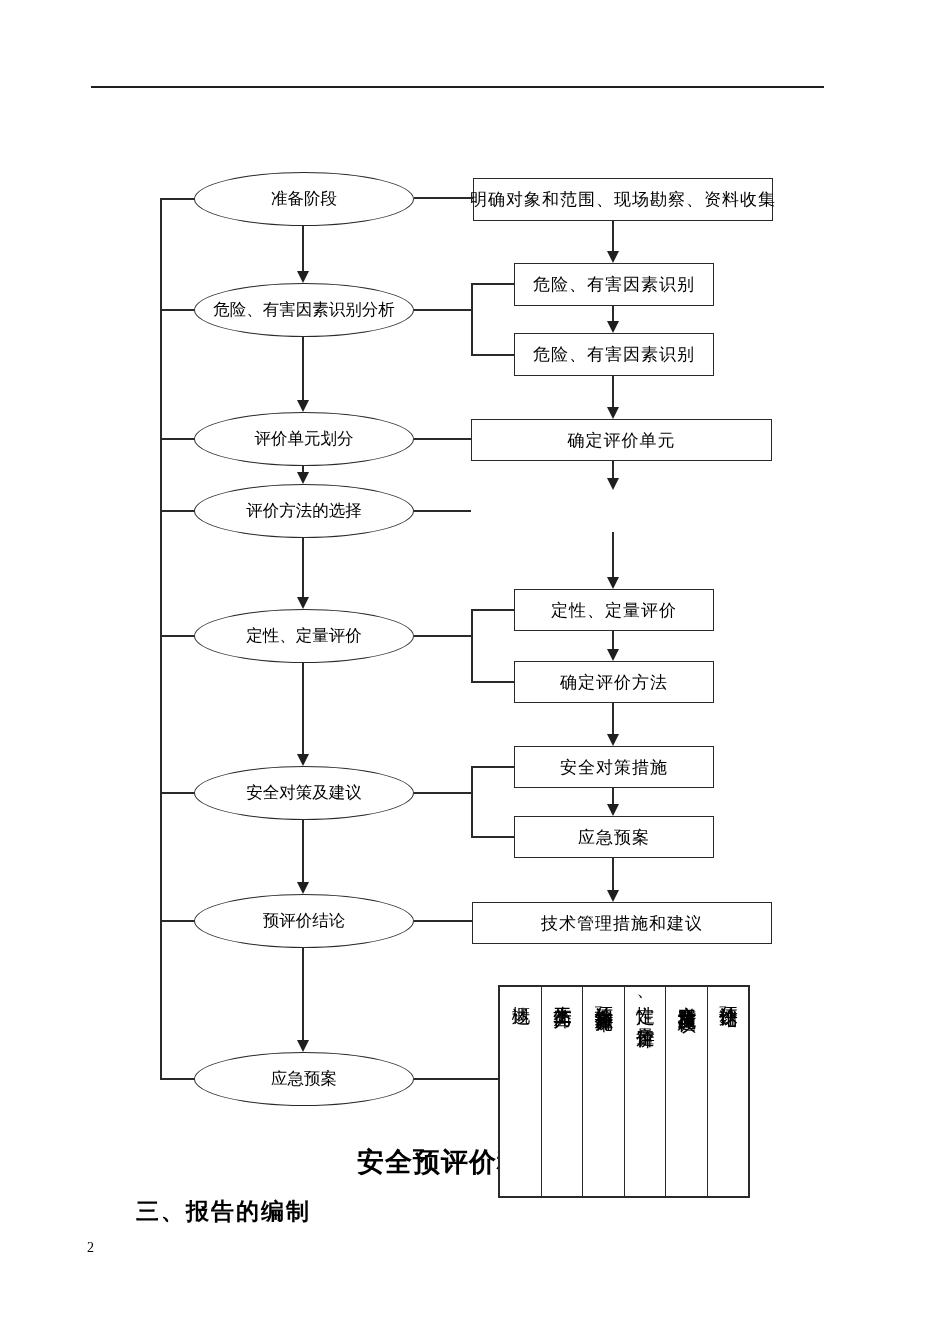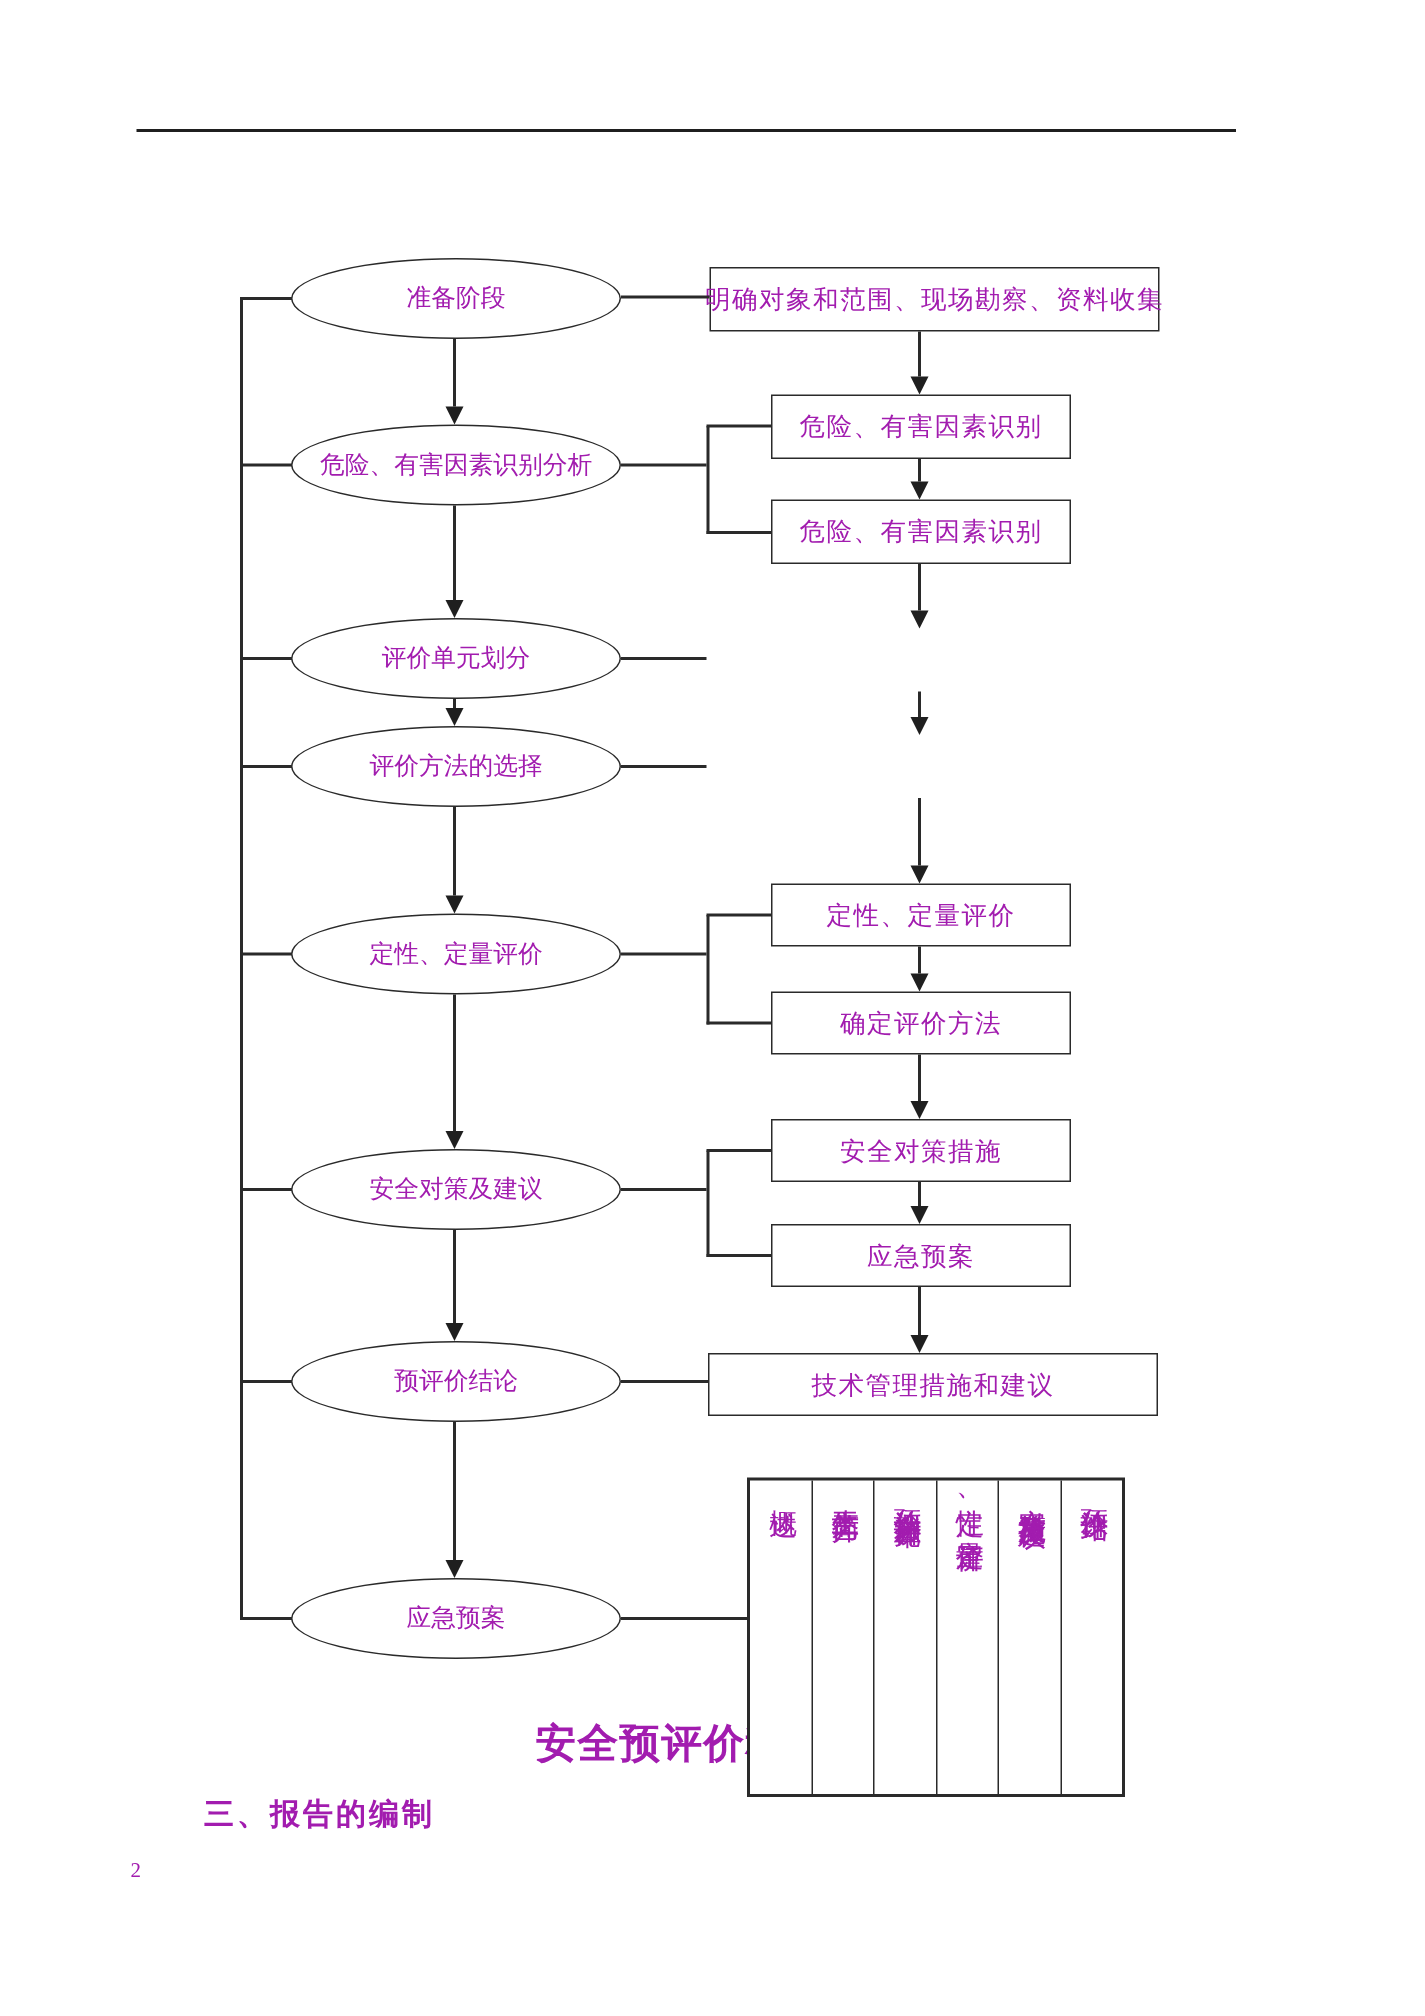--- a/index.html
+++ b/index.html
@@ -1,18 +1,18 @@
 <!DOCTYPE html>
 <html><head>
 <meta charset="utf-8">
 <style>
   html,body{margin:0;padding:0;background:#ffffff;}
   .page{
     position:relative;width:950px;height:1344px;background:#ffffff;overflow:hidden;
-    font-family:"Liberation Serif","DejaVu Serif",serif;color:#a21caf;
+    font-family:"Liberation Serif","DejaVu Serif",serif;color:#000000;
   }
   .rule{position:absolute;background:#1f1f1f;}
   .hline{position:absolute;height:1.6px;background:#2a2a2a;}
   .vline{position:absolute;width:1.6px;background:#2a2a2a;}
   .ellipse{
     position:absolute;width:220px;height:54px;left:194px;
     border:1.6px solid #2a2a2a;border-radius:50%;background:#fff;
     display:flex;align-items:center;justify-content:center;
     font-size:16.5px;white-space:nowrap;box-sizing:border-box;
   }
@@ -37,21 +37,21 @@
   }
   .scol:last-child{border-right:none;}
   .caption{
     position:absolute;left:357px;top:1144px;z-index:1;
     font-family:"Liberation Sans","DejaVu Sans",sans-serif;
     font-weight:bold;font-size:27px;letter-spacing:1px;white-space:nowrap;
   }
   .heading{
     position:absolute;left:136px;top:1196px;
     font-family:"Liberation Sans","DejaVu Sans",sans-serif;
-    font-weight:bold;font-size:20px;letter-spacing:2px;white-space:nowrap;
+    font-weight:bold;font-size:23px;letter-spacing:2px;white-space:nowrap;
   }
   .pagenum{position:absolute;left:87px;top:1240px;font-size:14px;}
 </style>
 </head>
 <body>
 
 <div class="page">
 
   <div class="rule" style="left:91px;top:86px;width:733px;height:2px;"></div>
 
@@ -70,20 +70,21 @@
   <div class="ellipse" style="top:412px;">评价单元划分</div>
   <div class="ellipse" style="top:484px;">评价方法的选择</div>
   <div class="ellipse" style="top:609px;">定性、定量评价</div>
   <div class="ellipse" style="top:766px;">安全对策及建议</div>
   <div class="ellipse" style="top:894px;">预评价结论</div>
   <div class="ellipse" style="top:1052px;">应急预案</div>
 
   <div class="rbox" style="left:473px;top:178px;width:300px;height:43px;">明确对象和范围、现场勘察、资料收集</div>
   <div class="rbox" style="left:514px;top:263px;width:200px;height:43px;">危险、有害因素识别</div>
   <div class="rbox" style="left:514px;top:333px;width:200px;height:43px;">危险、有害因素识别</div>
+  <div class="rbox" style="left:471px;top:419px;width:301px;height:42px;">确定评价单元</div>
   <div class="rbox" style="left:514px;top:589px;width:200px;height:42px;">定性、定量评价</div>
   <div class="rbox" style="left:514px;top:661px;width:200px;height:42px;">确定评价方法</div>
   <div class="rbox" style="left:514px;top:746px;width:200px;height:42px;">安全对策措施</div>
   <div class="rbox" style="left:514px;top:816px;width:200px;height:42px;">应急预案</div>
   <div class="rbox" style="left:472px;top:902px;width:300px;height:42px;">技术管理措施和建议</div>
 
   <div class="vline" style="left:302px;top:226px;height:45px;"></div>
   <div class="ahead" style="left:297px;top:271px;"></div>
   <div class="vline" style="left:302px;top:337px;height:63px;"></div>
   <div class="ahead" style="left:297px;top:400px;"></div>

